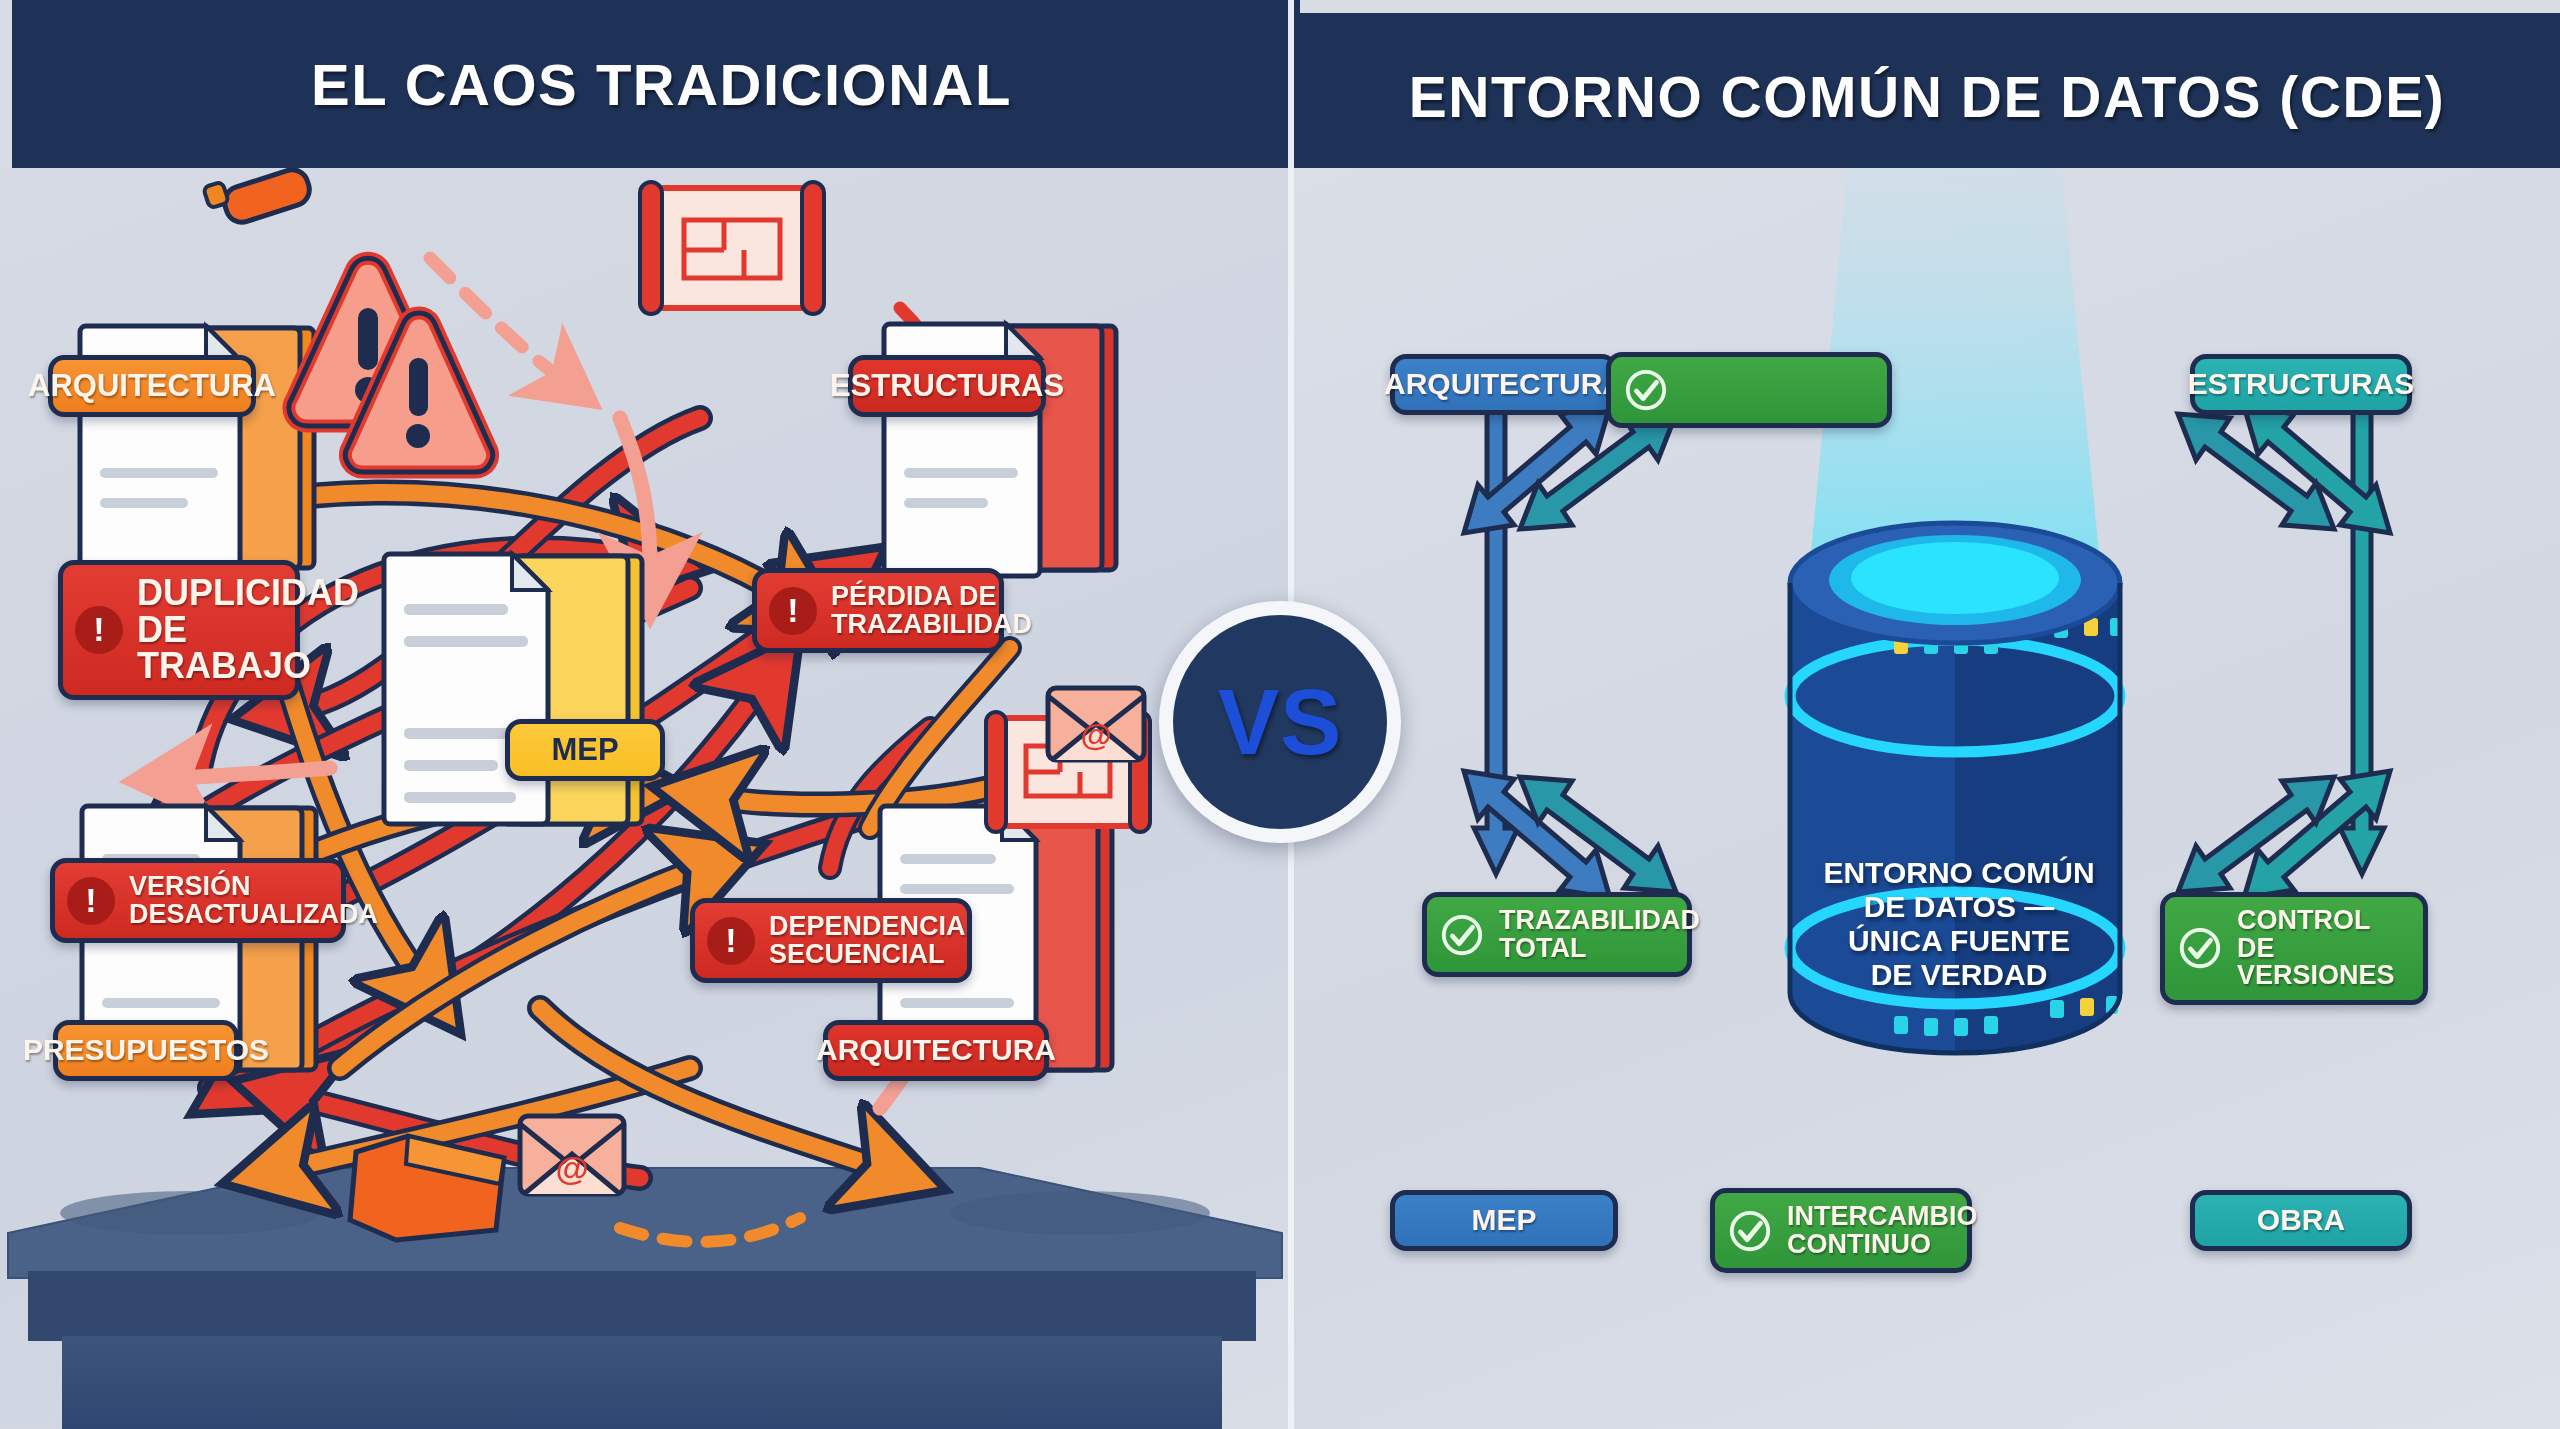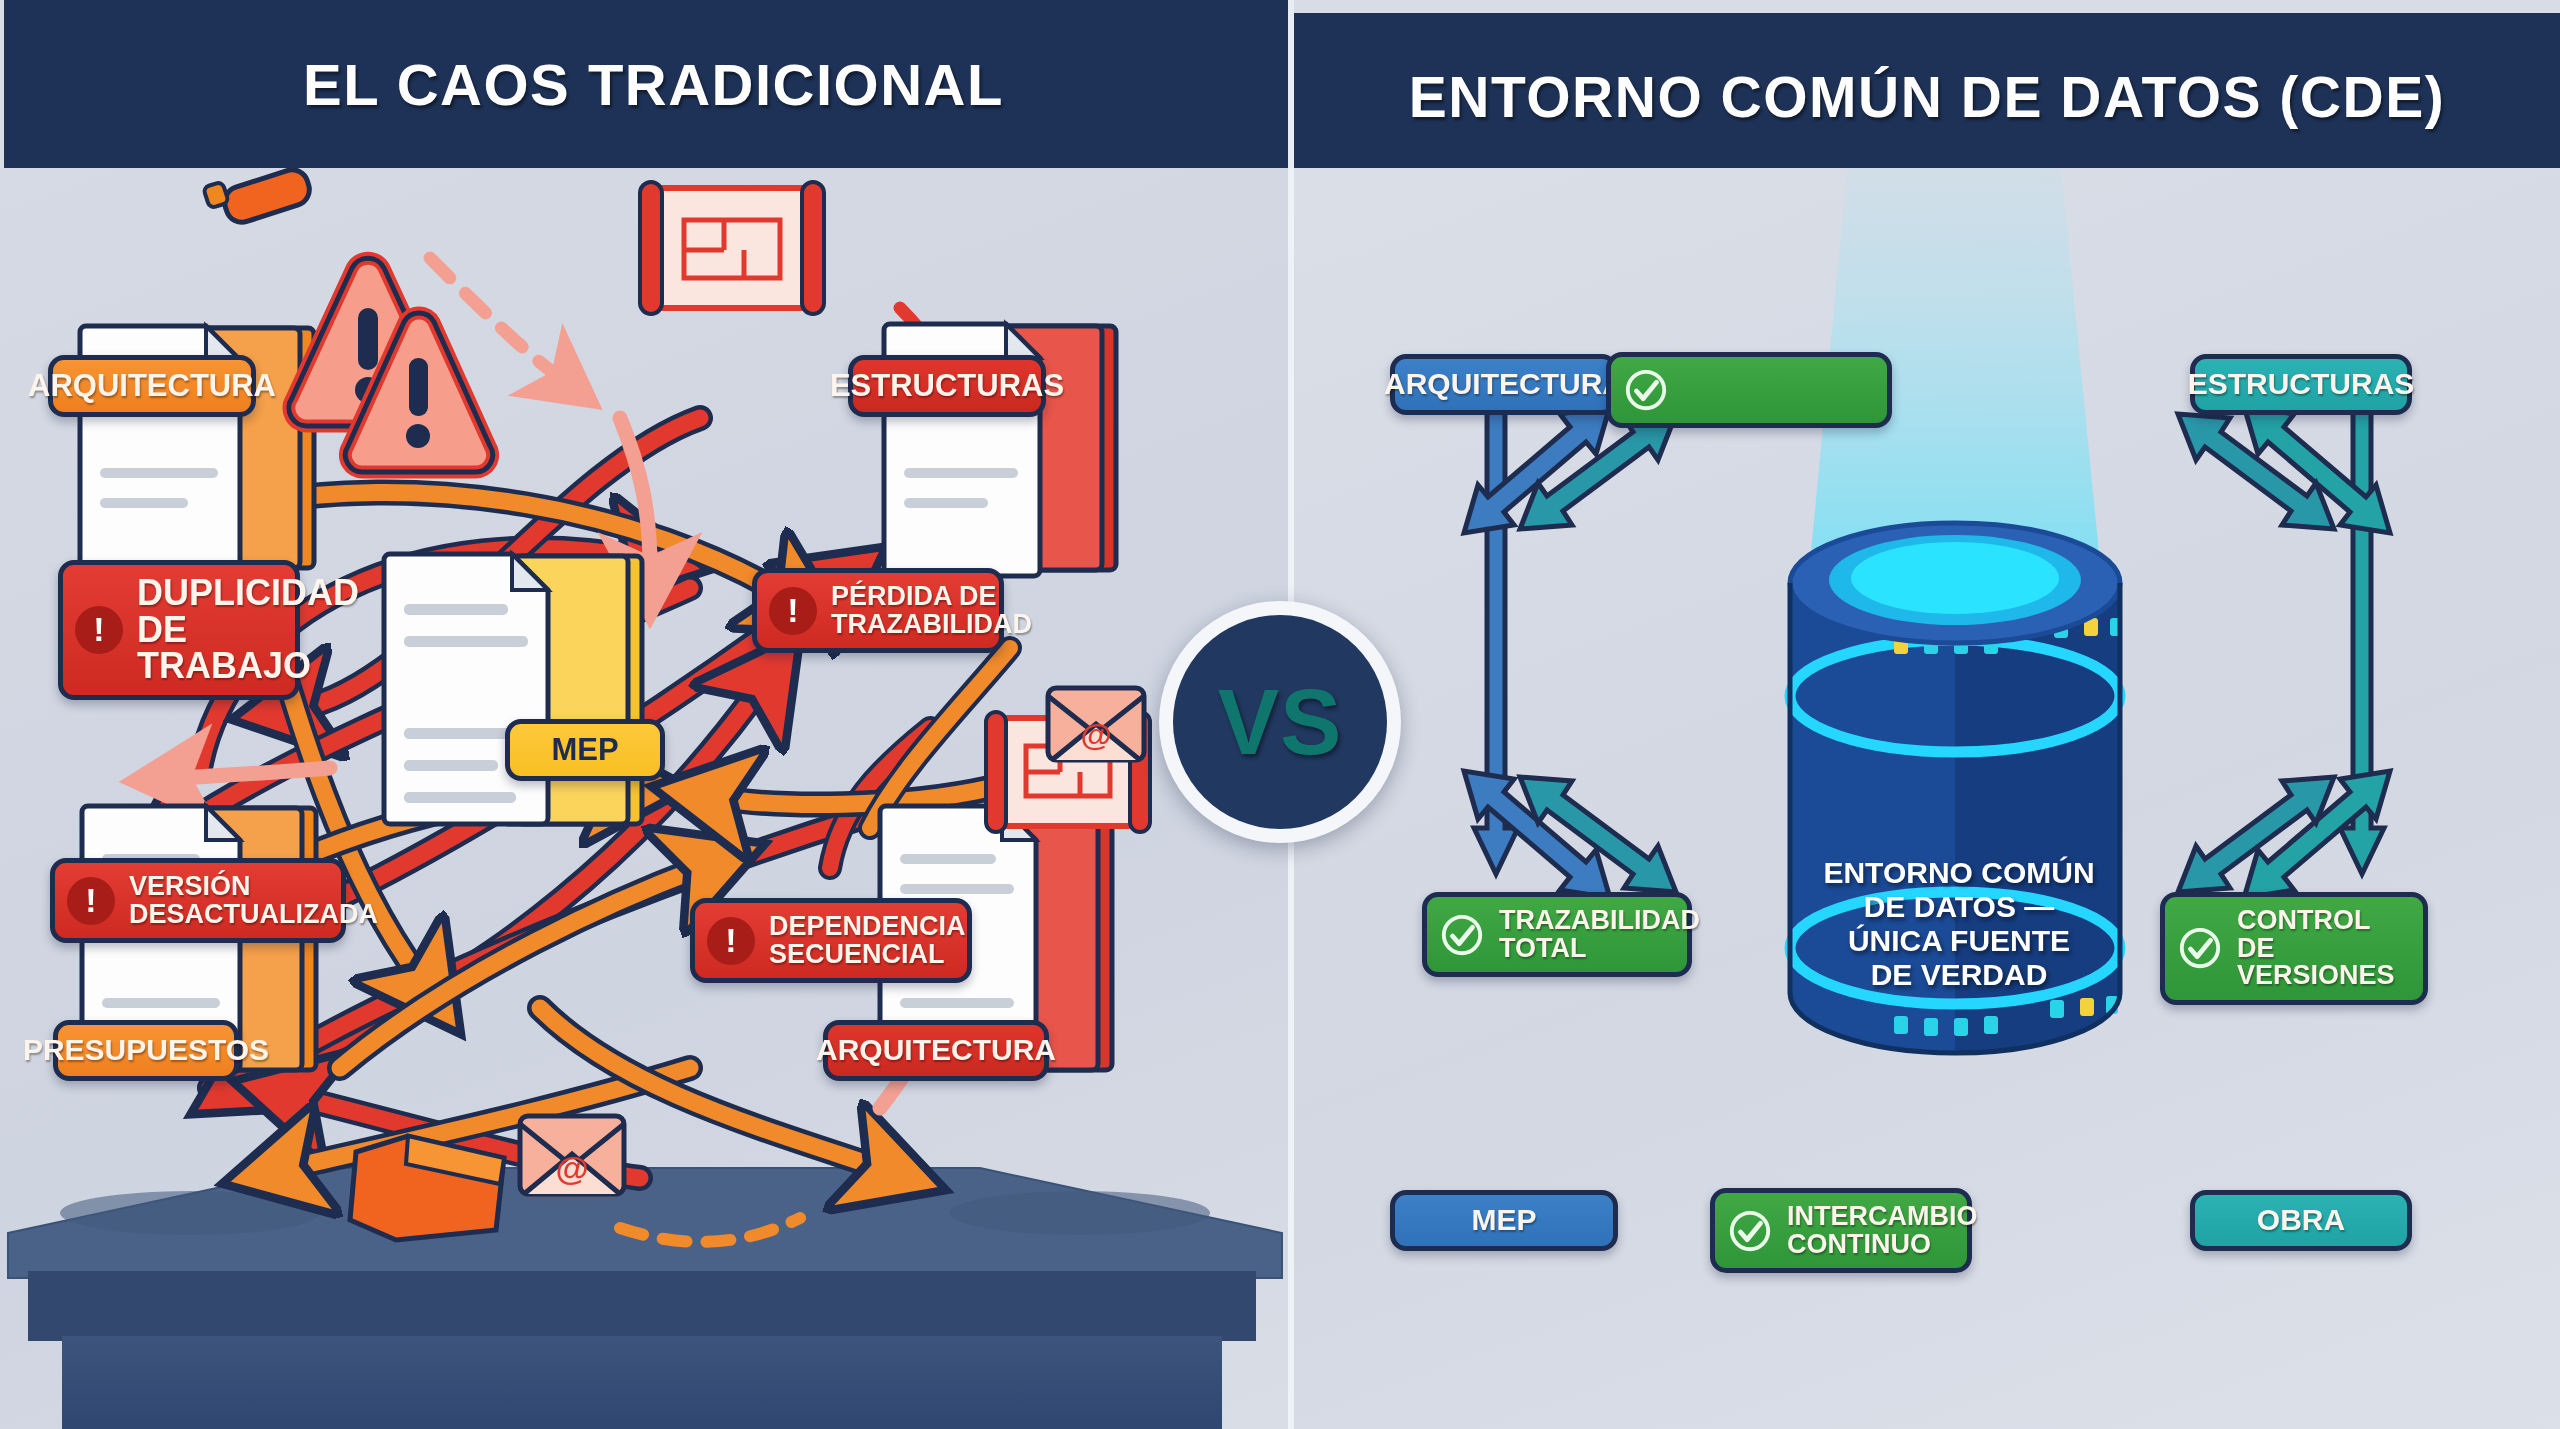--- a/index.html
+++ b/index.html
@@ -4,21 +4,21 @@
 <style>
   * { margin:0; padding:0; box-sizing:border-box; }
   html,body { width:2560px; height:1429px; overflow:hidden; background:#d7dce5;
               font-family:"Liberation Sans", sans-serif; }
 
   #stage { position:relative; width:2560px; height:1429px; }
 
   
   .header-band { position:absolute; top:0; height:168px; background:#1e3257;
                  display:flex; align-items:center; justify-content:center; }
-  .header-band.left  { left:4px;     width:1288px;padding-left:11px; }
+  .header-band.left  { left:12px;     width:1288px;padding-left:11px; }
   .header-band.right { left:1294px; width:1266px;margin-top:13px; }
   .header-gap { position:absolute; top:0; left:1288px; width:6px; height:168px;
                 background:#e8ecf3; }
   .header-title { color:#fdfdfd; font-weight:bold; letter-spacing:1.5px;
                   text-shadow:2px 3px 3px rgba(0,0,0,.45); white-space:nowrap; }
   .header-band.left  .header-title { font-size:58px; }
   .header-band.right .header-title { font-size:57px; }
 
   
   .panel { position:absolute; top:168px; height:1261px; overflow:hidden; }
@@ -56,21 +56,21 @@
                     margin-top:-2px; }
   .check-icon { flex:0 0 auto; width:46px; height:46px; }
 
   
   .vs-wrap { position:absolute; left:1159px; top:601px; width:242px; height:242px;
              z-index:90; }
   .vs-ring { position:absolute; inset:0; border-radius:50%; background:#f4f6fa;
              box-shadow:0 6px 20px rgba(20,30,60,.3); }
   .vs-core { position:absolute; inset:14px; border-radius:50%; background:#213860; }
   .vs-text { position:absolute; inset:0; display:flex; align-items:center;
-             justify-content:center; color:#0f766e; font-weight:bold; font-size:92px;
+             justify-content:center; color:#1d4ed8; font-weight:bold; font-size:92px;
              letter-spacing:1px; text-shadow:2px 3px 4px rgba(0,0,0,.45); }
   .db-label { position:absolute; left:0; right:0; top:148px; text-align:center;
               color:#fff; font-weight:bold; font-size:30px; line-height:1.13;
               white-space:pre-line; text-shadow:2px 3px 4px rgba(0,0,0,.5);
               z-index:3; padding:0 16px; }
 </style>
 </head>
 <body>
 
 <div id="stage">

